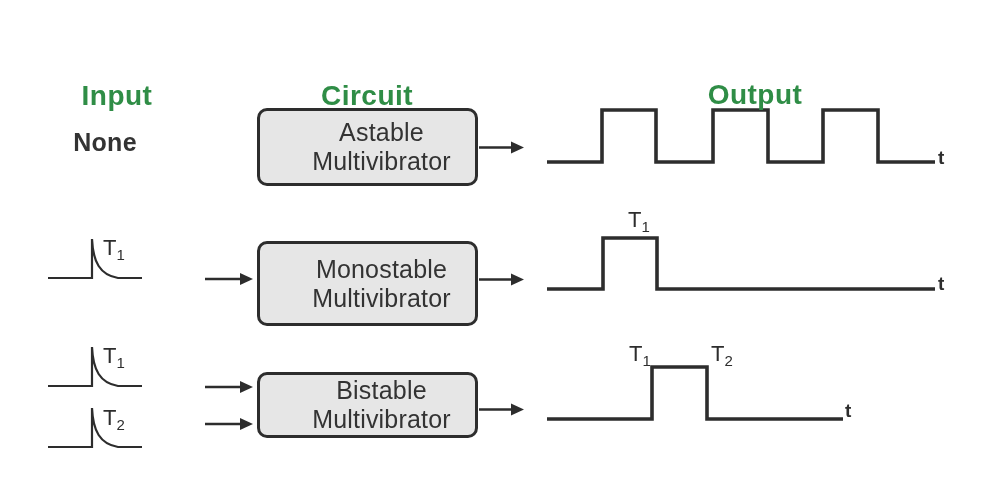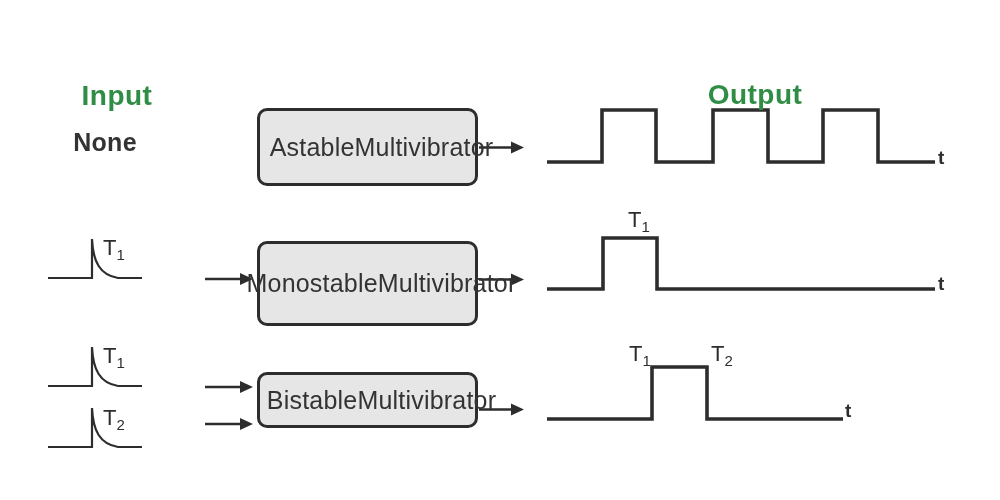--- a/index.html
+++ b/index.html
@@ -31,21 +31,21 @@
     color:var(--box_text);
     text-align:center;line-height:1;
     letter-spacing:.3px;
   }
   .circuit-box{
     position:absolute;left:257px;width:221px;
     box-sizing:border-box;
     background:var(--box_fill);
     border:3px solid var(--line_dark);
     border-radius:10px;
-    display:flex;flex-direction:row;
+    display:flex;flex-direction:column;
     align-items:center;justify-content:center;
     font-size:25px;font-weight:500;
     color:var(--box_text);
     line-height:1.15;letter-spacing:.2px;
     text-align:center;
     padding-left:28px;
   }
   .tlabel{
     position:absolute;
     font-size:22px;font-weight:400;
@@ -92,40 +92,41 @@
         <path d="M253,279 L240,273.1 L240,284.9 Z"></path>
         <path d="M524,279.5 L511,273.6 L511,285.4 Z"></path>
         <path d="M253,387 L240,381.1 L240,392.9 Z"></path>
         <path d="M253,424 L240,418.1 L240,429.9 Z"></path>
         <path d="M524,409.5 L511,403.6 L511,415.4 Z"></path>
       </g>
     </g>
   </svg>
 
   <div class="heading" style="left:57px;top:46px;width:120px">Input</div>
+  <div class="heading" style="left:297px;top:46px;width:140px">Circuit</div>
   <div class="heading" style="left:685px;top:45px;width:140px">Output</div>
 
   <div class="none-label" style="left:45px;top:130px;width:120px">None</div>
   <div class="circuit-box" style="top:108px;height:78px">
     <div>Astable</div>
     <div>Multivibrator</div>
   </div>
   <div class="axis-t" style="left:938px;top:148px">t</div>
 
   <div class="tlabel" style="left:103px;top:237px"><span>T</span><span class="sub">1</span></div>
   <div class="circuit-box" style="top:241px;height:85px">
     <div>Monostable</div>
     <div>Multivibrator</div>
   </div>
   <div class="tlabel" style="left:628px;top:209px"><span>T</span><span class="sub">1</span></div>
   <div class="axis-t" style="left:938px;top:274px">t</div>
 
   <div class="tlabel" style="left:103px;top:345px"><span>T</span><span class="sub">1</span></div>
   <div class="tlabel" style="left:103px;top:407px"><span>T</span><span class="sub">2</span></div>
-  <div class="circuit-box" style="top:372px;height:56px">
+  <div class="circuit-box" style="top:372px;height:66px">
     <div>Bistable</div>
     <div>Multivibrator</div>
   </div>
   <div class="tlabel" style="left:629px;top:343px"><span>T</span><span class="sub">1</span></div>
   <div class="tlabel" style="left:711px;top:343px"><span>T</span><span class="sub">2</span></div>
   <div class="axis-t" style="left:845px;top:401px">t</div>
 
 </div>
 
 </body></html>

